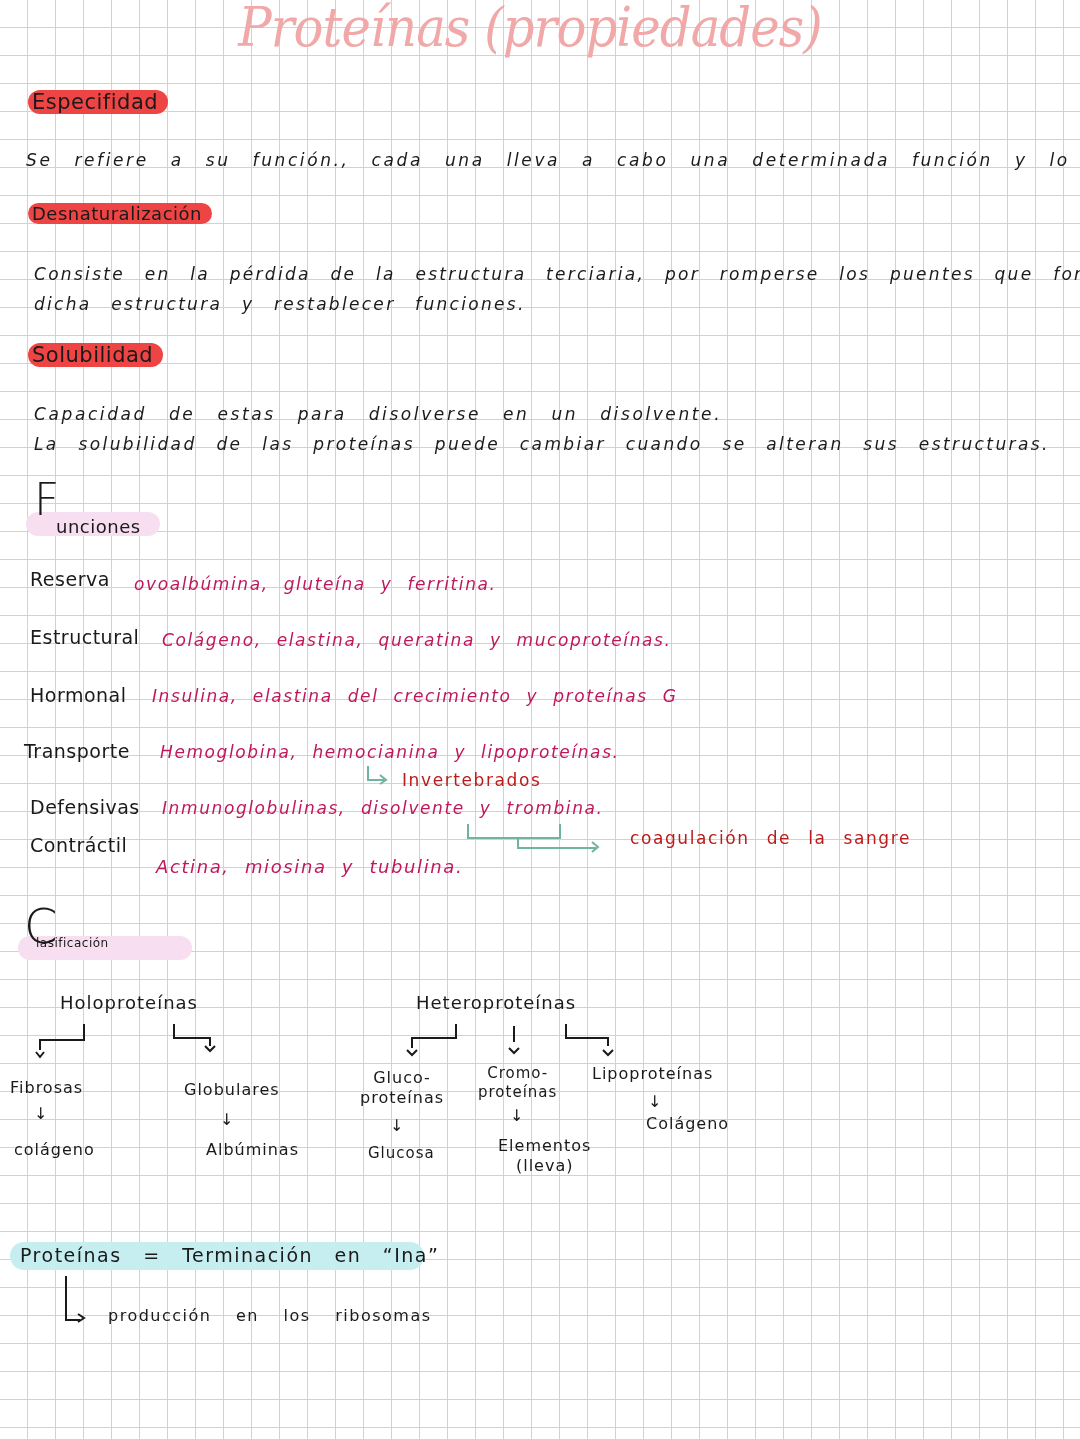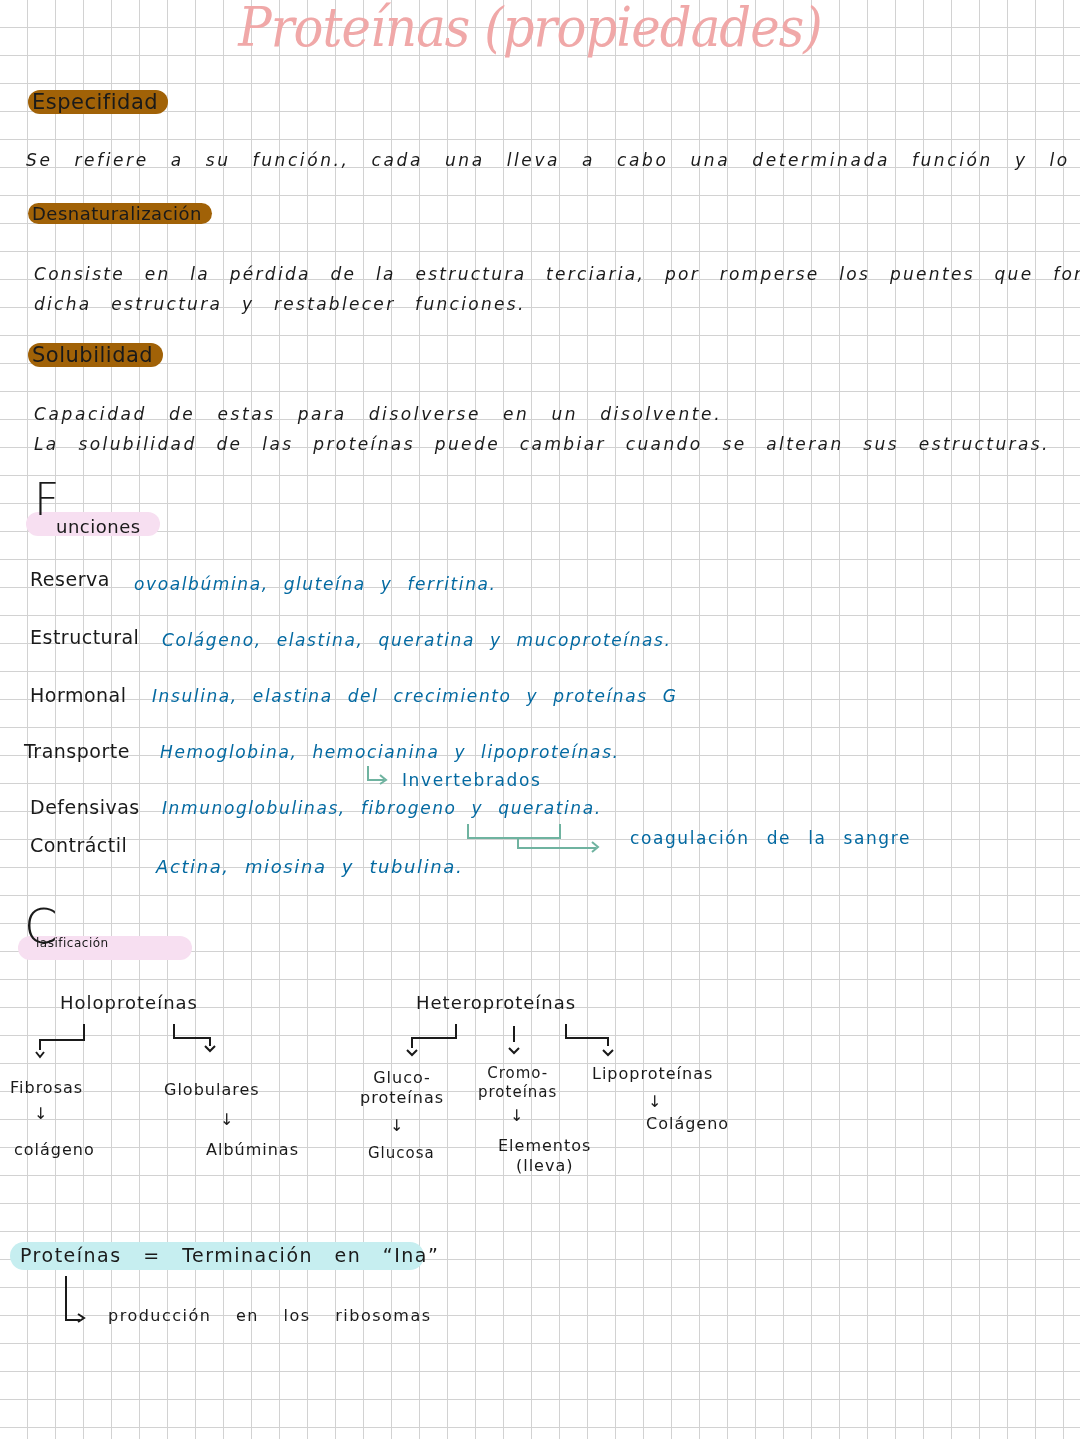--- a/index.html
+++ b/index.html
@@ -15,29 +15,29 @@
     color:#1a1a1a;
   }
   .abs { position:absolute; white-space:nowrap; }
   .title {
     left:0; width:1060px; top:-4px; text-align:center;
     font-family:"DejaVu Serif", serif; font-style:italic; font-weight:300;
     font-size:54px; color:#f0a8a8; letter-spacing:-1px;
     transform:scaleX(0.92);
   }
   .hl { border-radius:14px; padding:0 10px 0 4px; }
-  .hl-lav { background:#a16207; }
+  .hl-lav { background:#ef4444; }
   .hl-pink { background:#f7dff1; }
   .hl-cyan { background:#c6eef0; border-radius:18px; }
   .heading { font-size:21px; letter-spacing:0.5px; }
   .big-cap { font-size:44px; line-height:1; font-weight:300; }
   .body-text { font-size:17px; letter-spacing:2.6px; word-spacing:14px; font-style:italic; }
   .label { font-size:19px; letter-spacing:0.5px; }
-  .blue { color:#0369a1; font-size:17px; letter-spacing:1.6px; word-spacing:8px; font-style:italic; }
-  .green { color:#0369a1; font-size:17px; letter-spacing:1.6px; word-spacing:10px; }
+  .blue { color:#be185d; font-size:17px; letter-spacing:1.6px; word-spacing:8px; font-style:italic; }
+  .green { color:#b91c1c; font-size:17px; letter-spacing:1.6px; word-spacing:10px; }
   .node { font-size:16px; letter-spacing:1px; text-align:center; line-height:1.25; }
   .arrow { font-size:16px; }
   svg.conn { position:absolute; overflow:visible; }
   svg.conn path { fill:none; stroke:#1a1a1a; stroke-width:2; }
   svg.conn.g path { stroke:#6fb3a0; }
 </style>
 </head>
 <body>
 
 <div class="abs title">Proteínas (propiedades)</div>
@@ -68,21 +68,21 @@
 
 <div class="abs label" style="left:24px;top:740px;">Transporte</div>
 <div class="abs blue" style="left:160px;top:742px;">Hemoglobina, hemocianina y lipoproteínas.</div>
 
 <svg class="conn g" style="left:366px;top:766px;" width="40" height="20">
     <path d="M2 0 V14 H18 M14 9 L20 14 L14 18"></path>
   </svg>
 <div class="abs green" style="left:402px;top:770px;">Invertebrados</div>
 
 <div class="abs label" style="left:30px;top:796px;">Defensivas</div>
-<div class="abs blue" style="left:162px;top:798px;">Inmunoglobulinas, fibrogeno y queratina.</div>
+<div class="abs blue" style="left:162px;top:798px;">Inmunoglobulinas, disolvente y trombina.</div>
 
 <svg class="conn g" style="left:466px;top:822px;" width="150" height="30">
     <path d="M2 2 V16 H94 V2 M52 16 V26 H130 M126 20 L132 25 L126 30"></path>
   </svg>
 <div class="abs green" style="left:630px;top:828px;">coagulación de la sangre</div>
 
 <div class="abs label" style="left:30px;top:834px;">Contráctil</div>
 <div class="abs blue" style="left:156px;top:856px;font-size:18px;">Actina, miosina y tubulina.</div>
 
 <div class="abs hl hl-pink" style="left:18px;top:936px;width:160px;height:24px;"></div>
@@ -93,21 +93,21 @@
 <svg class="conn" style="left:30px;top:1022px;" width="200" height="40">
   <path d="M54 2 V18 H10 V28"></path>
   <path d="M6 30 L10 35 L14 30"></path>
   <path d="M144 2 V16 H180 V24"></path>
   <path d="M175 24 L180 29 L185 24"></path>
 </svg>
 <div class="abs node" style="left:10px;top:1078px;">Fibrosas</div>
 <div class="abs arrow" style="left:34px;top:1104px;">↓</div>
 <div class="abs node" style="left:14px;top:1140px;">colágeno</div>
 
-<div class="abs node" style="left:164px;top:1080px;">Globulares</div>
+<div class="abs node" style="left:184px;top:1080px;">Globulares</div>
 <div class="abs arrow" style="left:220px;top:1110px;">↓</div>
 <div class="abs node" style="left:206px;top:1140px;">Albúminas</div>
 
 <div class="abs node" style="left:416px;top:992px;font-size:18px;">Heteroproteínas</div>
 <svg class="conn" style="left:400px;top:1022px;" width="230" height="40">
   <path d="M56 2 V16 H12 V26"></path>
   <path d="M7 28 L12 33 L17 28"></path>
   <path d="M114 4 V20"></path>
   <path d="M109 26 L114 31 L119 26"></path>
   <path d="M166 2 V16 H208 V24"></path>

